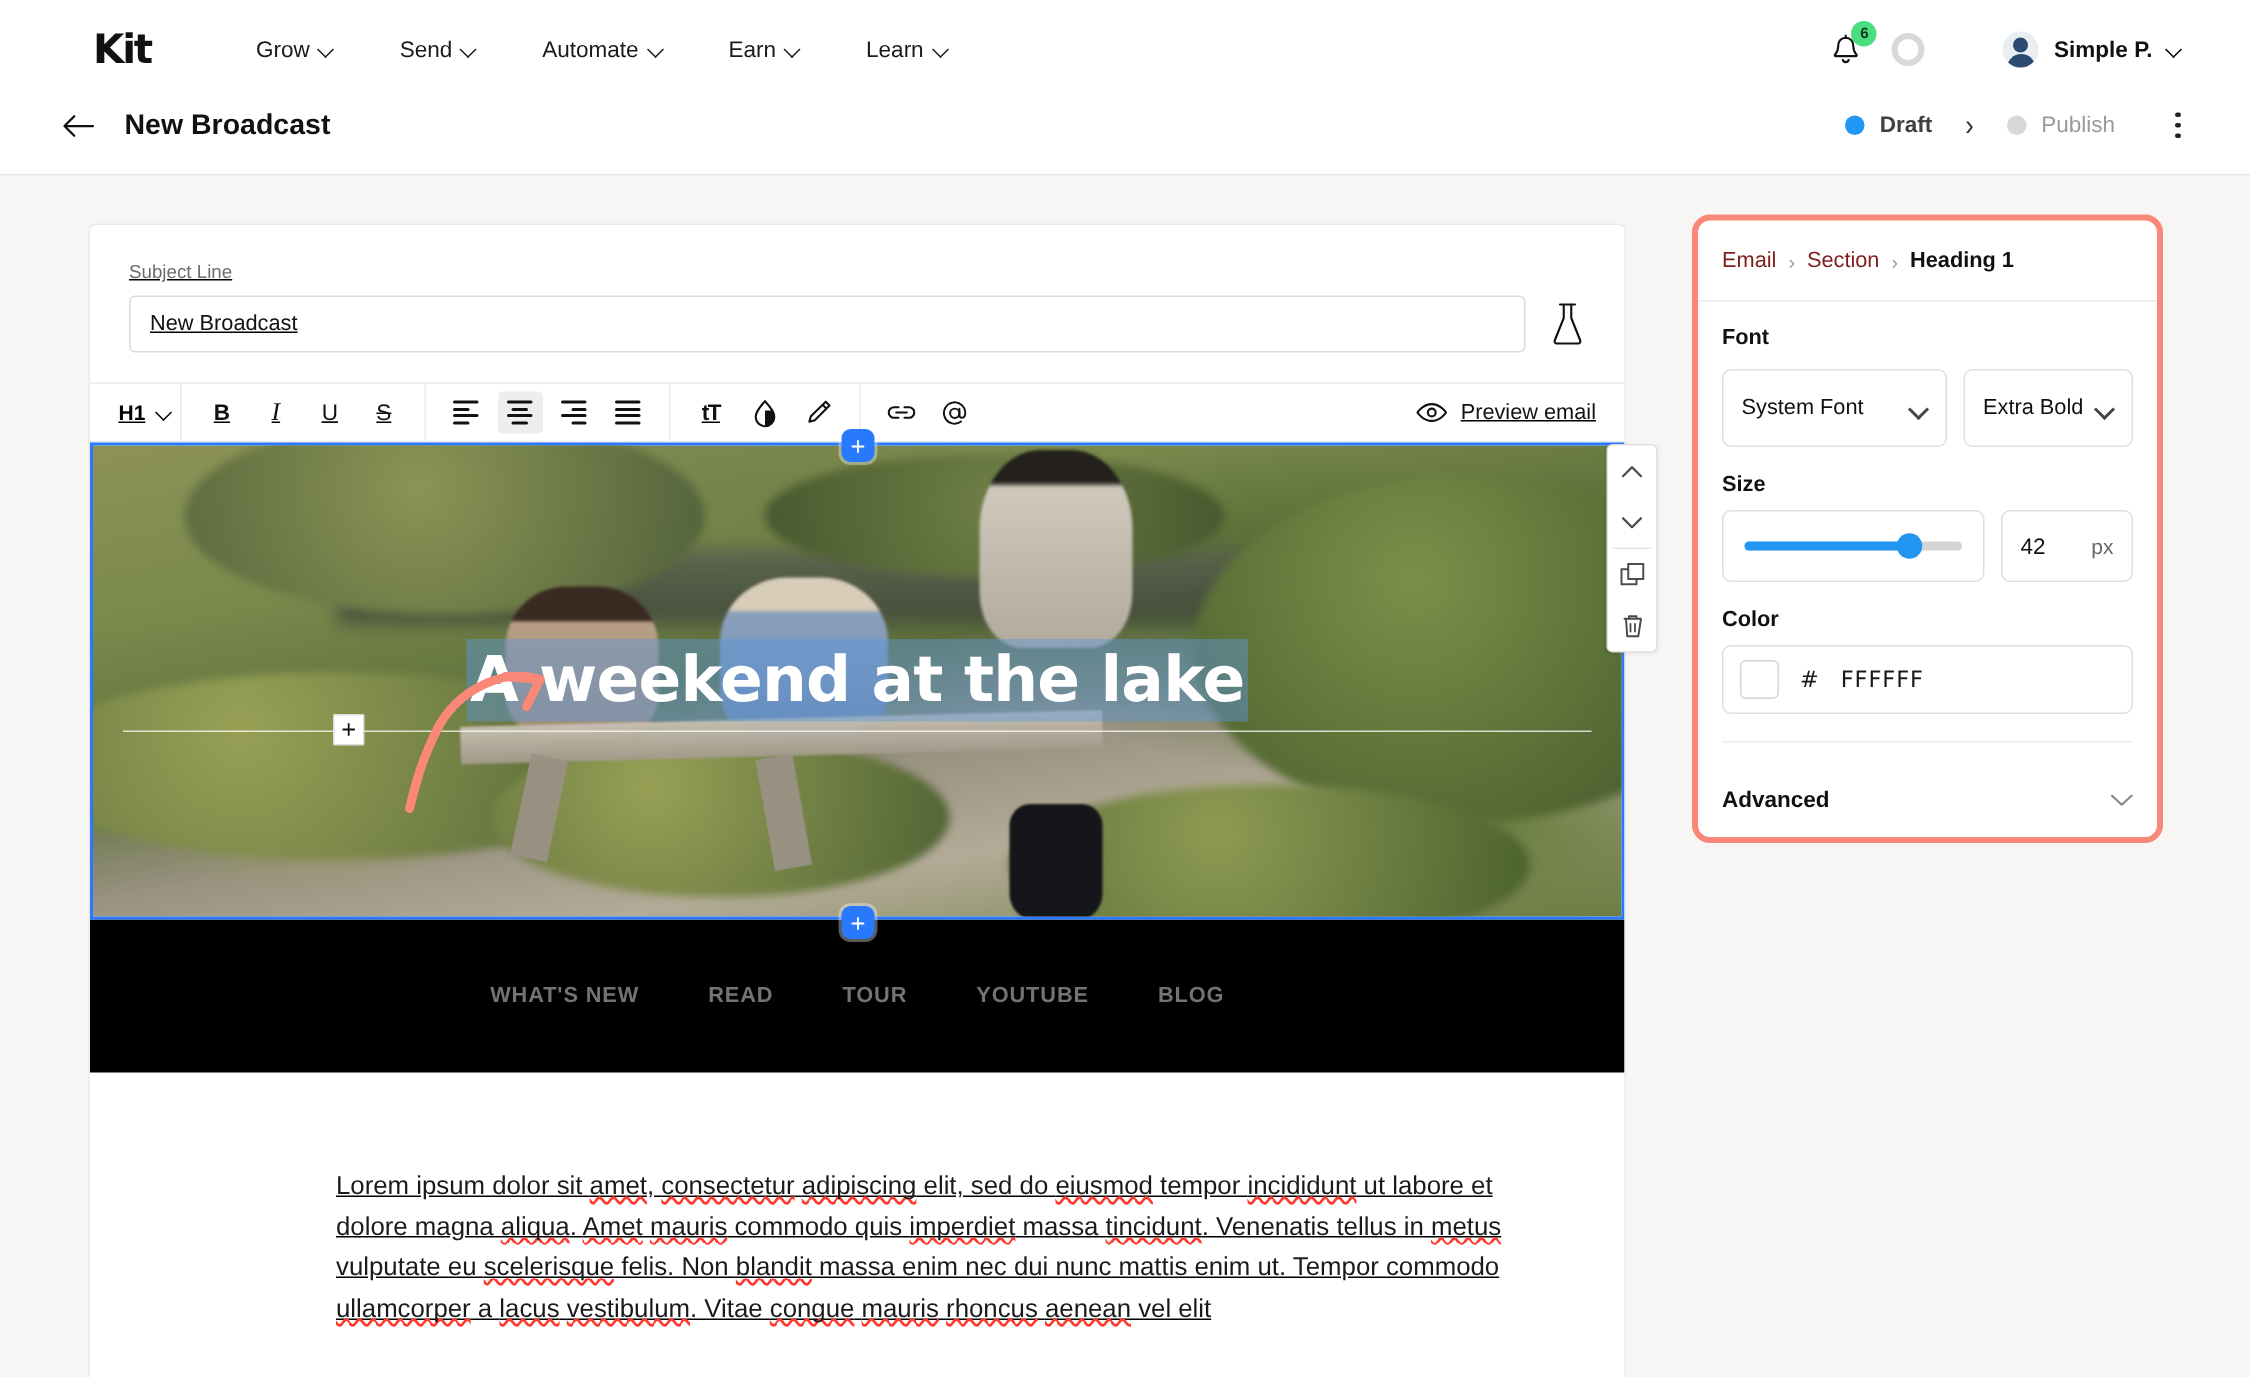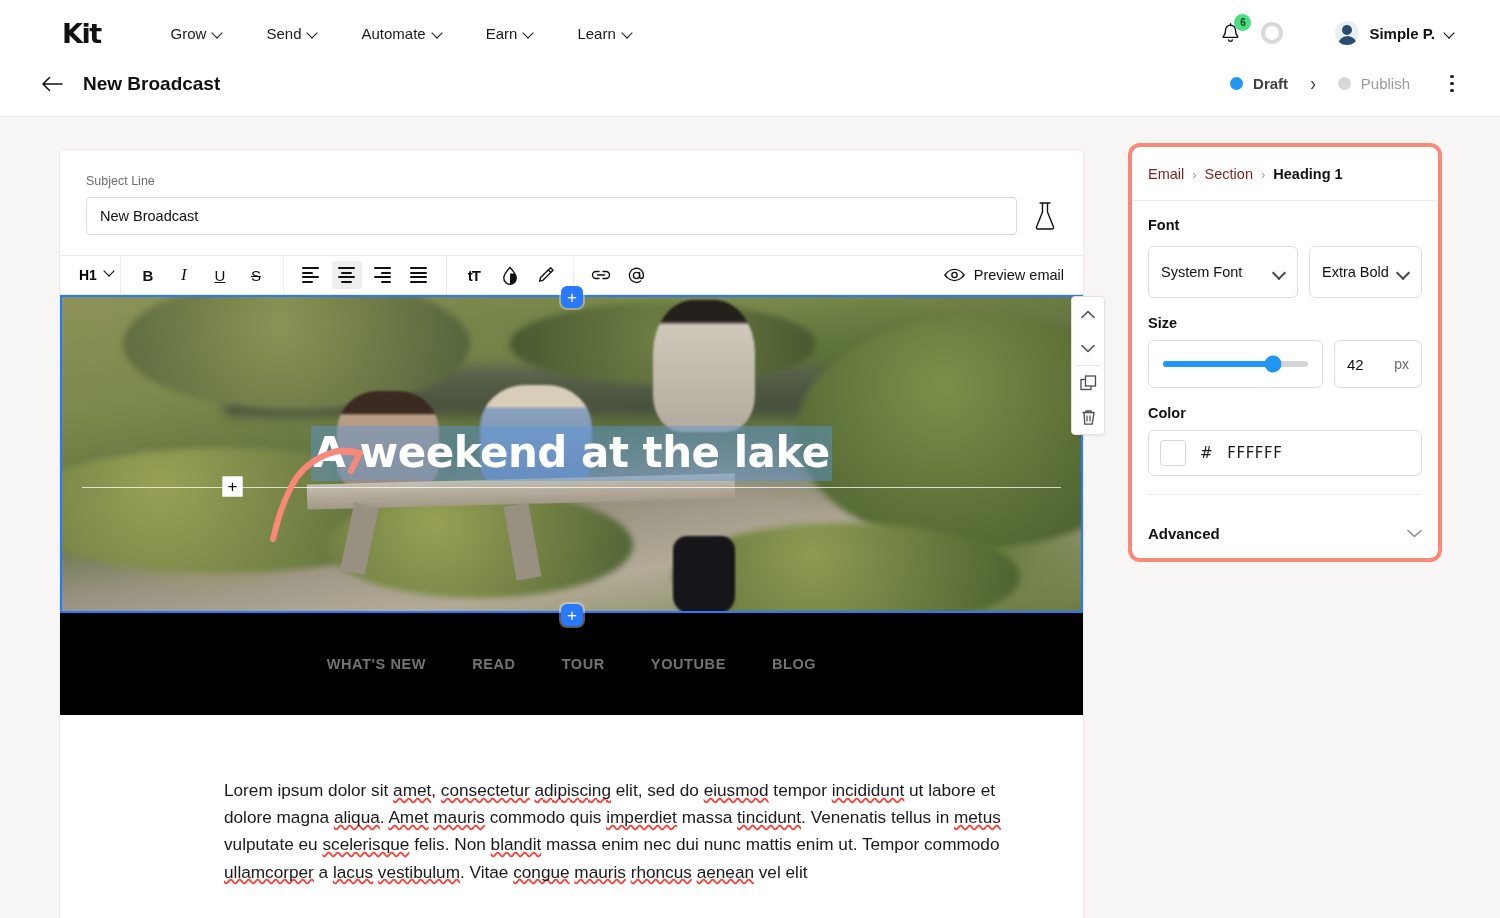--- a/index.html
+++ b/index.html
@@ -96,20 +96,21 @@
   }
   .kebab i { width: 3.5px; height: 3.5px; border-radius: 50%; background: #222; display:block; }
 
   
   .canvas {
     position: absolute; top: 150px; left: 60px;
     width: 1023px; height: 768px;
     background: #ffffff; border-radius: 4px 4px 0 0;
     box-shadow: 0 0 0 1px #eceae6;
     overflow: hidden;
+    text-decoration: underline;
   }
   .subject-zone { padding: 24px 26px 0 26px; }
   .subject-label { font-size: 12.5px; color: #6c6c6c; margin-bottom: 9px; }
   .subject-row { display: flex; align-items: center; gap: 16px; }
   .subject-input {
     flex: 1; height: 38px; border: 1px solid #dcdad6; border-radius: 4px;
     font-size: 14.5px; color: #111; padding: 0 13px;
     font-family: "Liberation Sans", sans-serif; background: #fff;
   }
   .flask { width: 24px; height: 30px; position: relative; cursor: pointer; }
@@ -120,21 +121,21 @@
     border-top: 1px solid #ececec; border-bottom: 1px solid #ececec;
     padding: 0 13px; position: relative;
   }
   .tb-group { display: flex; align-items: center; height: 40px; padding: 0 9px; }
   .tb-divider { width: 1px; height: 40px; background: #ececec; }
   .tb-btn {
     min-width: 30px; height: 28px; display:flex; align-items:center; justify-content:center;
     cursor: pointer; border-radius: 3px; color: #111; font-size: 15px; margin: 0 3px;
   }
   .tb-btn.sel { background: #eceef0; }
-  .tb-h1 { display: flex; gap: 8px; padding: 0 6px; cursor: pointer; }
+  .tb-h1 { display: flex; align-items: center; gap: 8px; padding: 0 6px; cursor: pointer; }
   .tb-h1 span { font-size: 14px; font-weight: 700; }
   .preview-btn {
     margin-left: auto; display: flex; align-items: center; gap: 9px;
     font-size: 14.5px; color: #111; cursor: pointer; padding-right: 6px;
   }
   .align-icon { width: 17px; display:flex; flex-direction:column; gap: 2.6px; }
   .align-icon i { height: 1.9px; background: #111; display:block; border-radius:1px; }
 
   
   .email-body { position: relative; }

